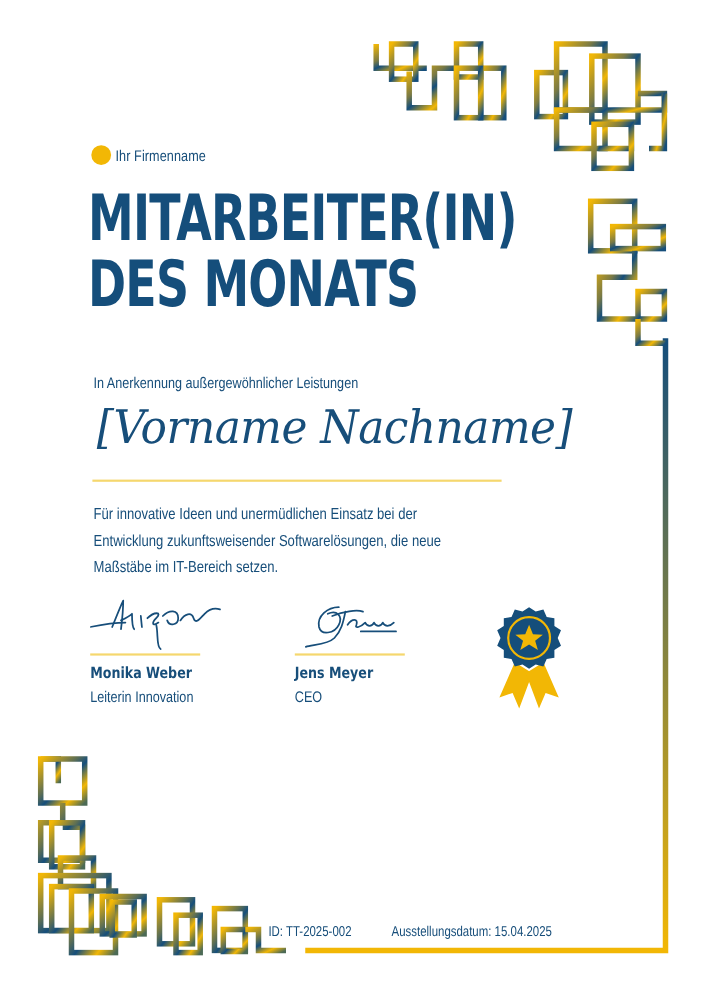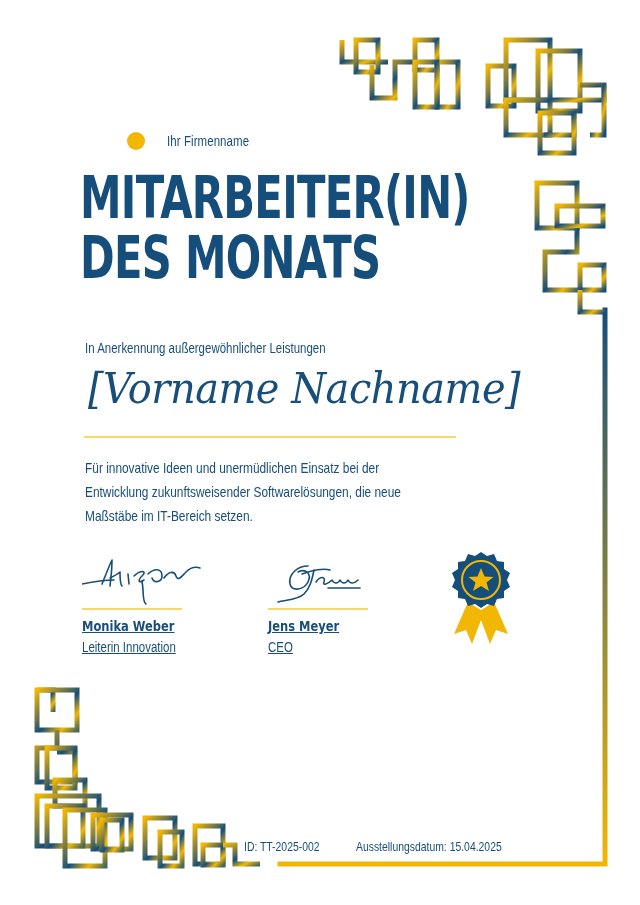--- a/index.html
+++ b/index.html
@@ -2,21 +2,21 @@
 <html><head>
   <meta charset="utf-8">
   <style>
     html, body { margin: 0; padding: 0; }
     body {
       width: 640px; height: 905px; background: #ffffff; position: relative; overflow: hidden;
       font-family: "Liberation Sans", sans-serif; color: #174e7a;
     }
     .frame-svg { position: absolute; left: 0; top: 0; width: 640px; height: 905px; }
     .company {
-      position: absolute; left: 83px; top: 132px; display: flex; align-items: center; gap: 22px; margin-left: 44px;
+      position: absolute; left: 83px; top: 132px; display: flex; align-items: center; gap: 4px;
     }
     .company-dot { width: 18px; height: 18px; border-radius: 50%; background: #f2b705; }
     .company-name {
       font-family: "Liberation Sans", sans-serif; font-size: 14px; color: #174e7a;
       transform: scaleX(0.82); transform-origin: left center; letter-spacing: 0.1px;
     }
     .title {
       position: absolute; left: 80px; top: 168px; margin: 0;
       font-family: "DejaVu Sans", sans-serif; font-weight: bold; color: #154e7b;
       font-size: 58px; line-height: 60px; letter-spacing: -1px;
@@ -29,21 +29,21 @@
     .recipient {
       position: absolute; left: 88px; top: 364px; font-family: "DejaVu Serif", serif; font-style: italic;
       font-size: 42px; color: #174e7a; white-space: nowrap; letter-spacing: -0.5px;
       transform: scaleX(0.95); transform-origin: left top;
     }
     .recipient-line { position: absolute; left: 84px; top: 436px; width: 372px; height: 2px; background: #f5d76e; }
     .description {
       position: absolute; left: 85px; top: 456px; width: 440px; font-size: 14.5px; line-height: 24px; color: #174e7a;
       transform: scaleX(0.82); transform-origin: left top;
     }
-    .sig { position: absolute; top: 554px; width: 130px; text-decoration: underline; }
+    .sig { position: absolute; top: 540px; width: 130px; }
     .sig-svg { display: block; width: 130px; height: 52px; }
     .sig-line { width: 100px; height: 2px; background: #f5d76e; margin-top: 2px; }
     .sig-name {
       font-family: "DejaVu Sans", sans-serif; font-weight: bold; font-size: 14px; color: #174e7a; margin-top: 8px;
       transform: scaleX(0.82); transform-origin: left top; white-space: nowrap;
     }
     .sig-role {
       font-size: 14px; color: #174e7a; margin-top: 5px; transform: scaleX(0.82); transform-origin: left top; white-space: nowrap;
     }
     .badge { position: absolute; left: 446px; top: 550px; width: 70px; height: 96px; }

